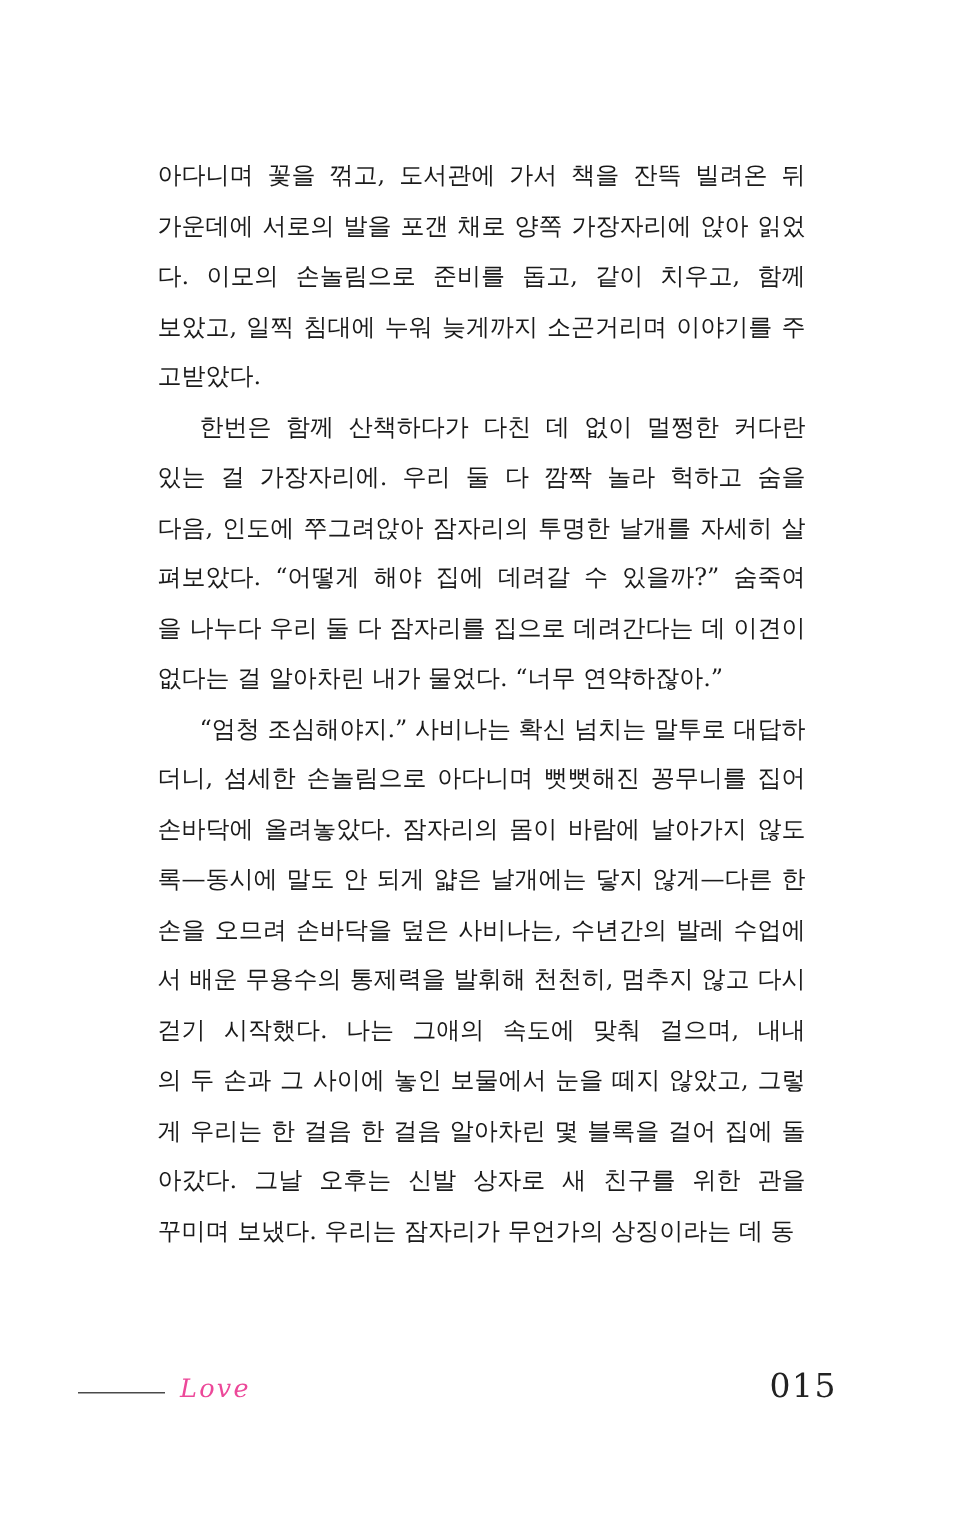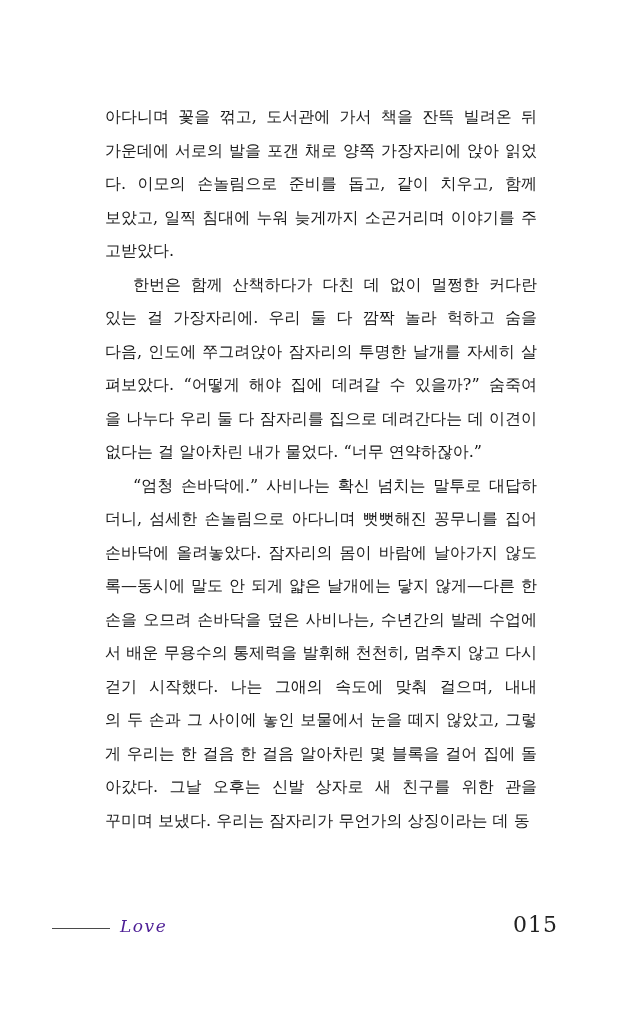--- a/index.html
+++ b/index.html
@@ -59,21 +59,21 @@
     height: 1px;
     background: #4a4a4a;
   }
   .running-title {
     position: absolute;
     left: 120px;
     top: 6px;
     font-style: italic;
     font-size: 17px;
     letter-spacing: 1.5px;
-    color: #4c1d95;
+    color: #ec4899;
     font-family: "DejaVu Serif", "Liberation Serif", serif;
   }
   .page-number {
     position: absolute;
     right: 82px;
     top: 2px;
     font-size: 22px;
     letter-spacing: 1px;
     color: #222222;
     font-family: "DejaVu Serif", "Liberation Serif", serif;
@@ -94,21 +94,21 @@
       </div>
       <div class="paragraph">
         <div class="text-line para-first indented">한번은 함께 산책하다가 다친 데 없이 멀쩡한 커다란 잠자</div>
         <div class="text-line indented">있는 걸 가장자리에. 우리 둘 다 깜짝 놀라 헉하고 숨을 토해낸</div>
         <div class="text-line indented">다음, 인도에 쭈그려앉아 잠자리의 투명한 날개를 자세히 살</div>
         <div class="text-line indented">펴보았다. “어떻게 해야 집에 데려갈 수 있을까?” 숨죽여 경탄</div>
         <div class="text-line indented">을 나누다 우리 둘 다 잠자리를 집으로 데려간다는 데 이견이</div>
         <div class="text-line para-last indented">없다는 걸 알아차린 내가 물었다. “너무 연약하잖아.”</div>
       </div>
       <div class="paragraph">
-        <div class="text-line para-first indented">“엄청 손바닥에.” 사비나는 확신 넘치는 말투로 대답하</div>
+        <div class="text-line para-first indented">“엄청 조심해야지.” 사비나는 확신 넘치는 말투로 대답하</div>
         <div class="text-line indented">더니, 섬세한 손놀림으로 아다니며 뻣뻣해진 꽁무니를 집어</div>
         <div class="text-line indented">손바닥에 올려놓았다. 잠자리의 몸이 바람에 날아가지 않도</div>
         <div class="text-line indented">록—동시에 말도 안 되게 얇은 날개에는 닿지 않게—다른 한</div>
         <div class="text-line indented">손을 오므려 손바닥을 덮은 사비나는, 수년간의 발레 수업에</div>
         <div class="text-line indented">서 배운 무용수의 통제력을 발휘해 천천히, 멈추지 않고 다시</div>
         <div class="text-line indented">걷기 시작했다. 나는 그애의 속도에 맞춰 걸으며, 내내 사비나</div>
         <div class="text-line indented">의 두 손과 그 사이에 놓인 보물에서 눈을 떼지 않았고, 그렇</div>
         <div class="text-line indented">게 우리는 한 걸음 한 걸음 알아차린 몇 블록을 걸어 집에 돌</div>
         <div class="text-line indented">아갔다. 그날 오후는 신발 상자로 새 친구를 위한 관을 만들고</div>
         <div class="text-line para-last indented">꾸미며 보냈다. 우리는 잠자리가 무언가의 상징이라는 데 동</div>

